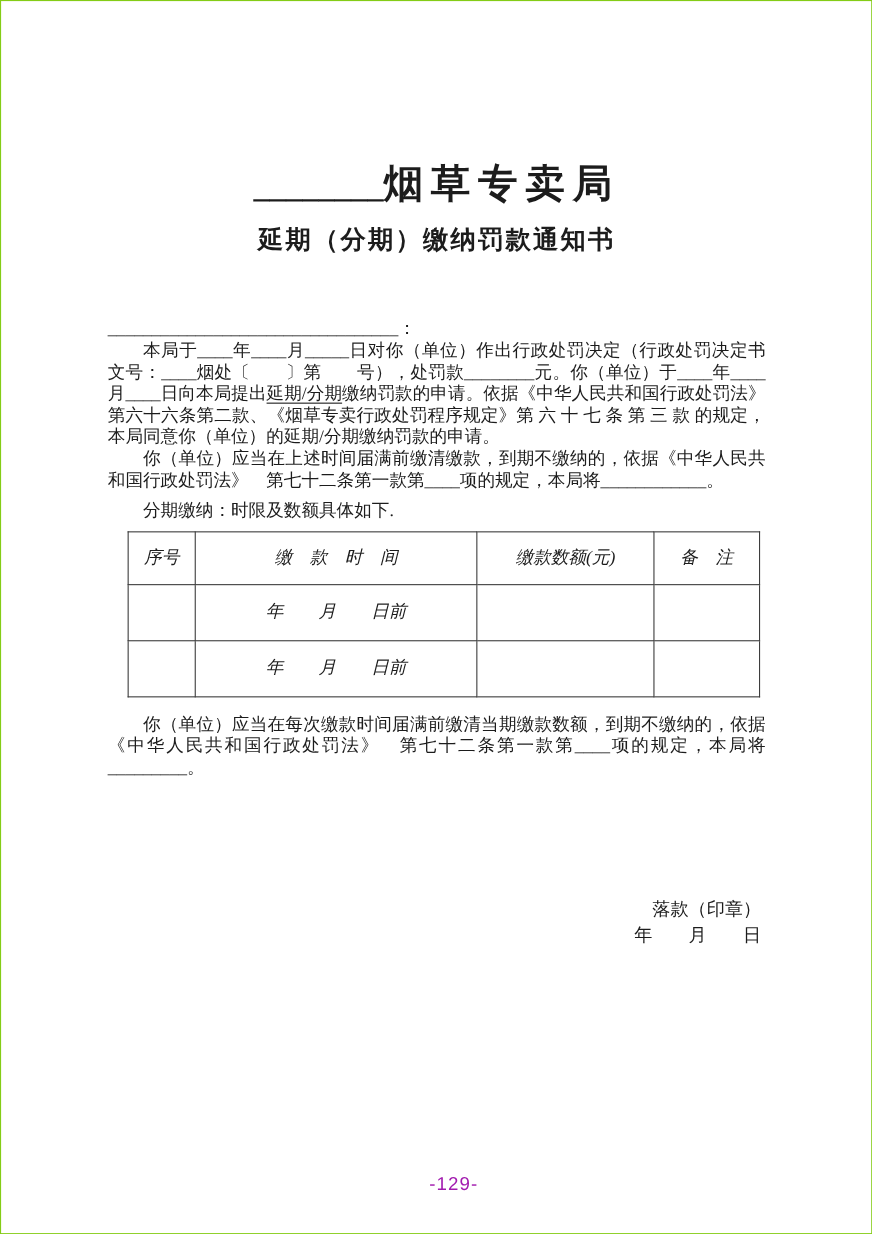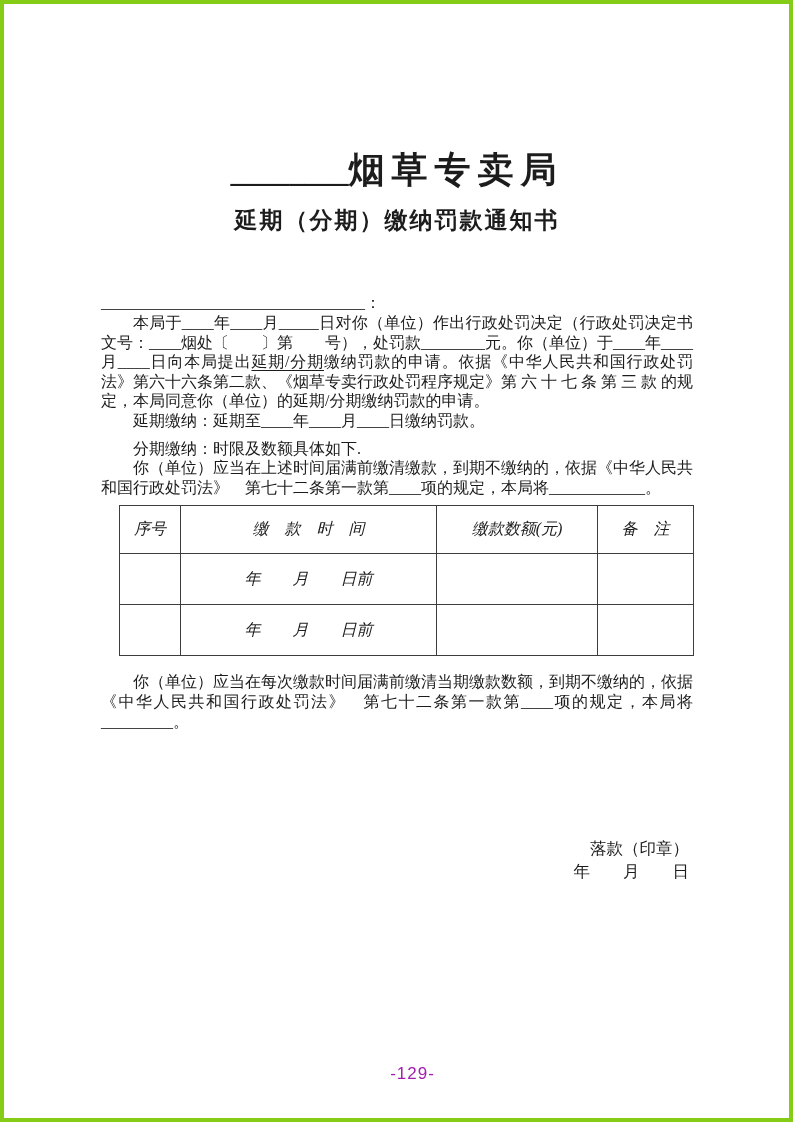--- a/index.html
+++ b/index.html
@@ -2,21 +2,21 @@
 <html><head>
 <meta charset="utf-8">
 <style>
   html, body { margin: 0; padding: 0; background: #ffffff; }
   .page {
     width: 793px;
     height: 1122px;
     box-sizing: border-box;
     position: relative;
     background: #ffffff;
-    border: 4px solid #84cc16;
+    border: 1px solid #84cc16;
     color: #1c1c1c;
     font-family: "Liberation Serif", "DejaVu Serif", serif;
     overflow: hidden;
   }
   .content {
     box-sizing: border-box;
     padding: 146px 96px 0 97px;
   }
   .org-title {
     text-align: center;
@@ -115,25 +115,24 @@
       <span class="org-blank">________</span><span class="org-text">烟草专卖局</span>
     </div>
 
     <div class="doc-title">延期（分期）缴纳罚款通知书</div>
 
 
     <div class="salutation">_________________________________：</div>
 
     <p class="para indent"><span>本局于____年____月_____日对你（单位）作出行政处罚决定（行政处罚决定书文号：____烟处〔　　〕第　　号），处罚款________元。你（单位）于____年____月____日向本局提出</span><span class="u">延期/分期</span><span>缴纳罚款的申请。依据《中华人民共和国行政处罚法》第六十六条第二款、《烟草专卖行政处罚程序规定》第 六 十 七 条 第 三 款 的规定，本局同意你（单位）的延期/分期缴纳罚款的申请。</span></p>
 
-    <p class="para indent">延期缴纳：延期至____年____月____日缴纳罚款。</p>
+
+    <p class="para indent">你（单位）应当在上述时间届满前缴清缴款，到期不缴纳的，依据《中华人民共和国行政处罚法》　第七十二条第一款第____项的规定，本局将____________。</p>
 
     <p class="para indent mt8">分期缴纳：时限及数额具体如下.</p>
-
-    <p class="para indent">你（单位）应当在上述时间届满前缴清缴款，到期不缴纳的，依据《中华人民共和国行政处罚法》　第七十二条第一款第____项的规定，本局将____________。</p>
 
     <table class="pay-table">
       <tbody>
           <tr class="row-header">
         <td class="col-seq">序号</td>
         <td class="col-time">缴　款　时　间</td>
         <td class="col-amount">缴款数额(元)</td>
         <td class="col-note">备　注</td>
       </tr>
       <tr class="row-data">

